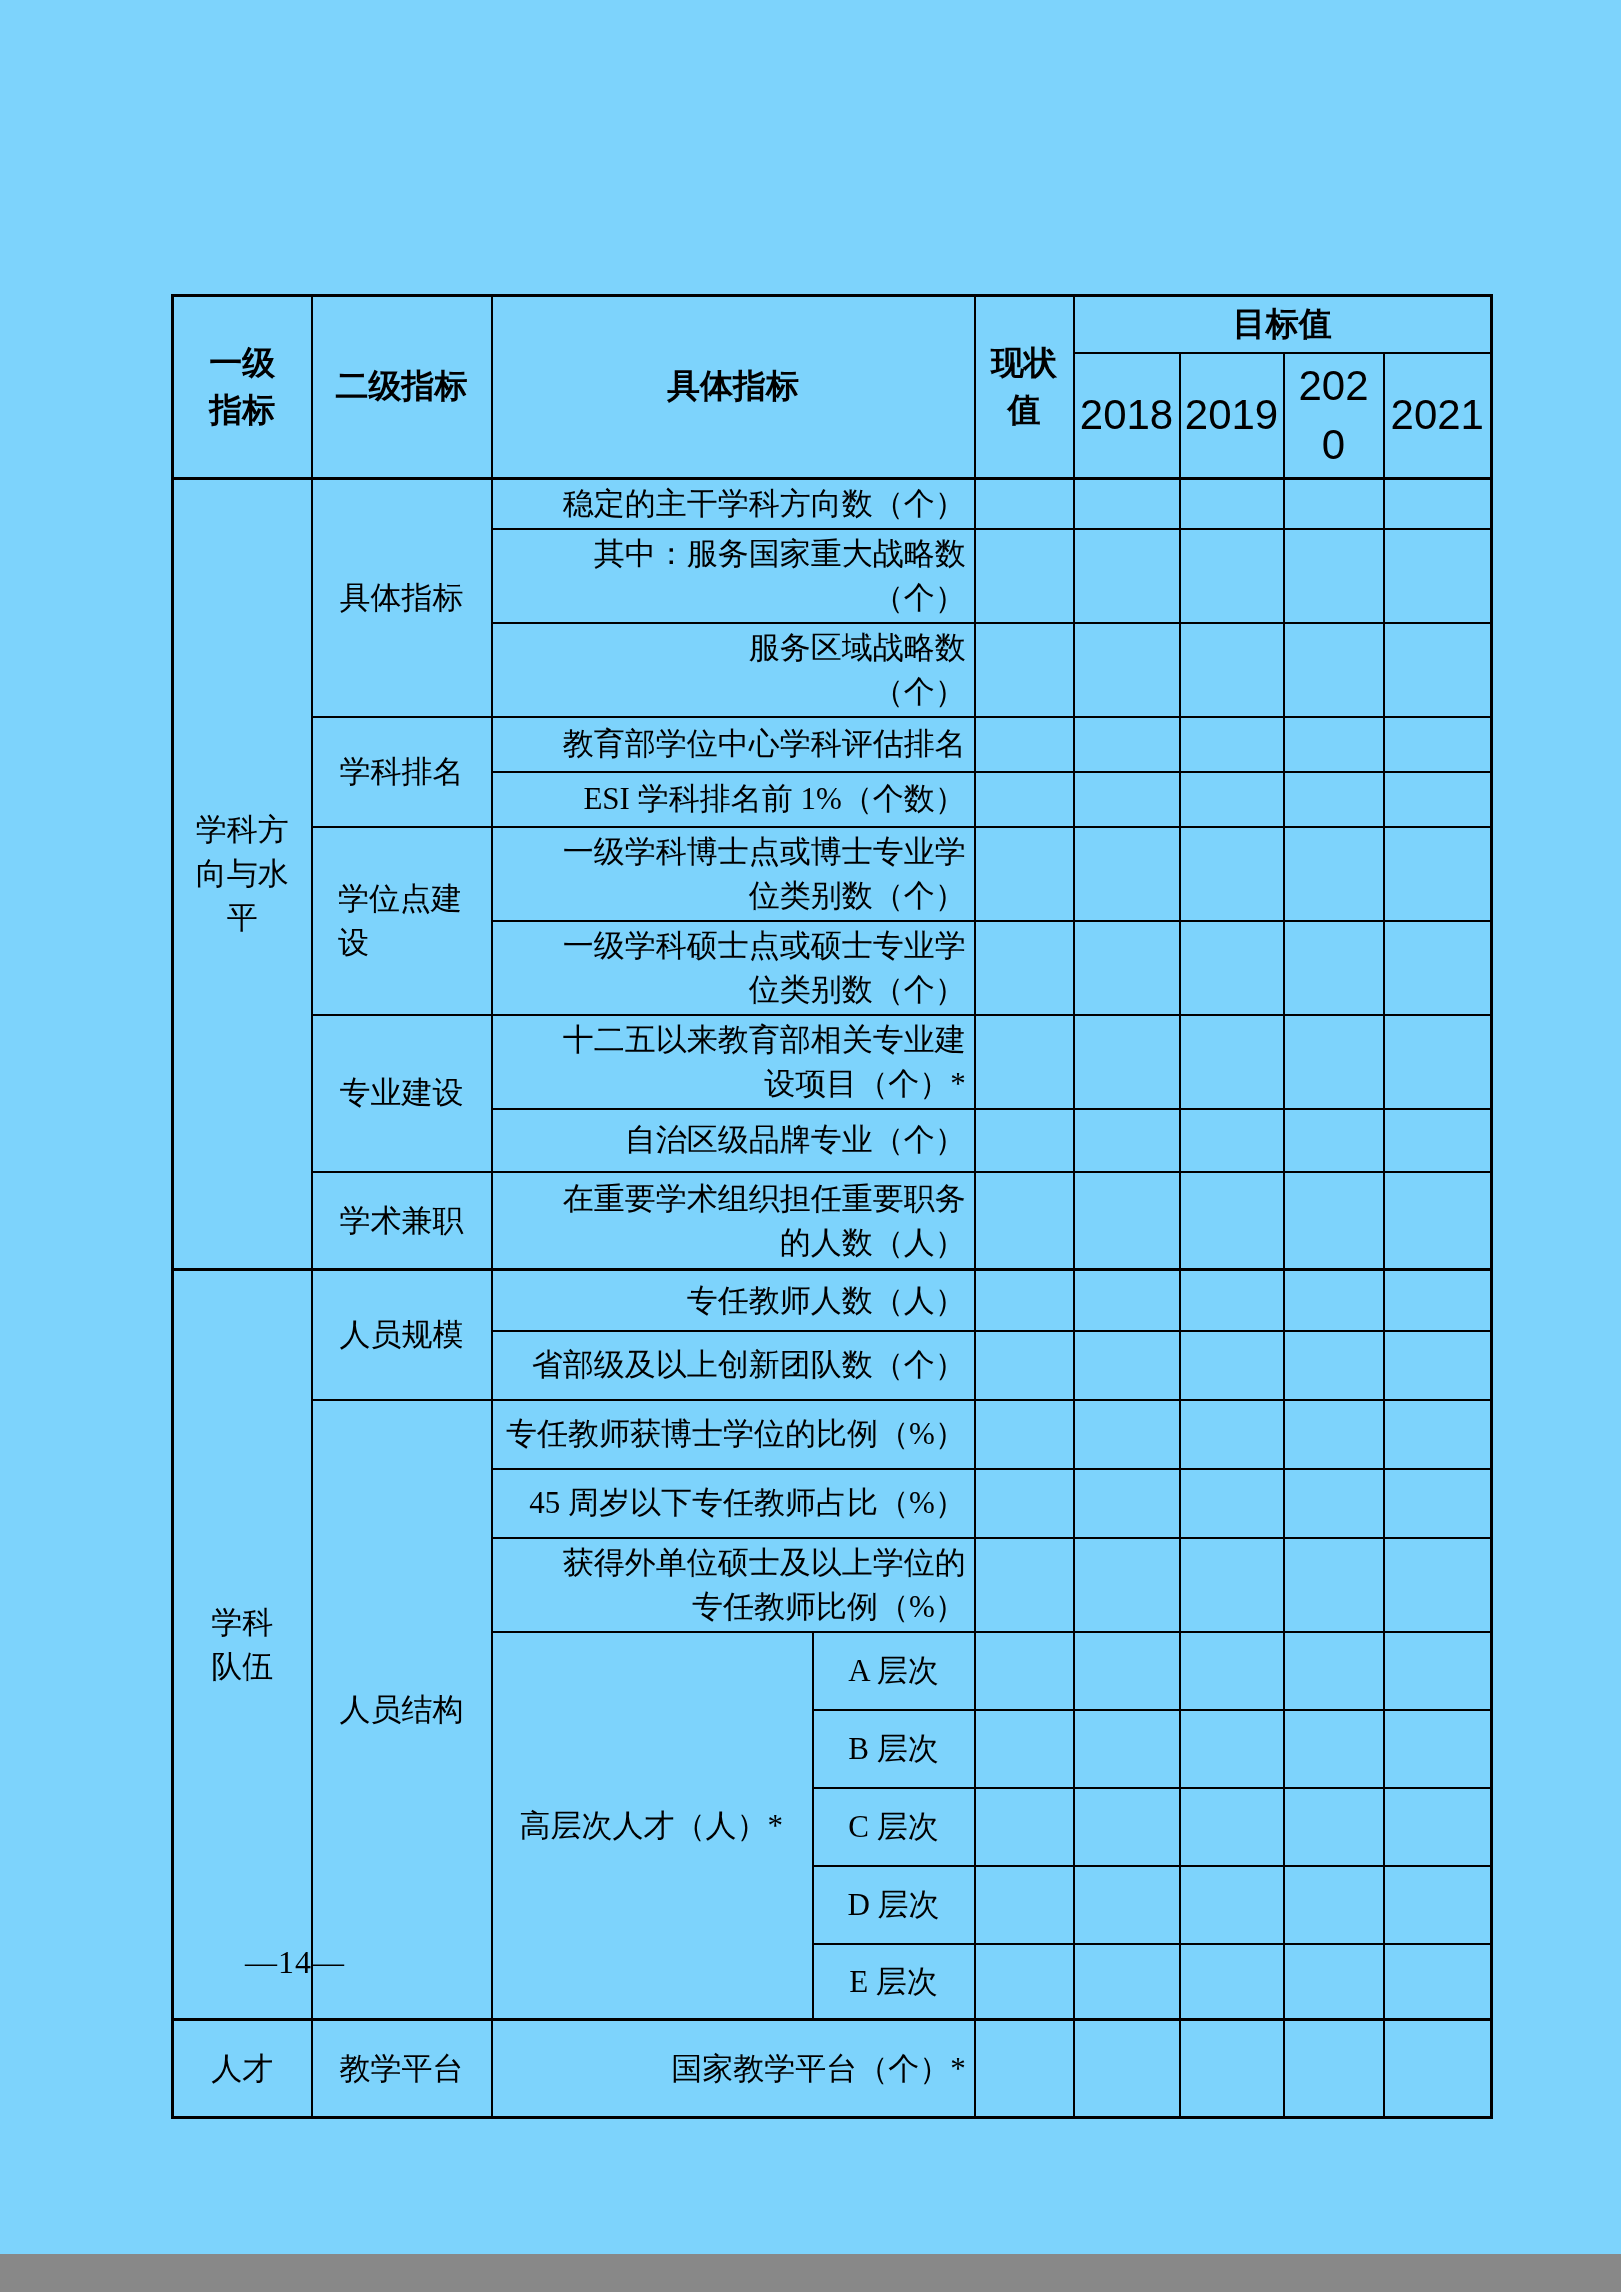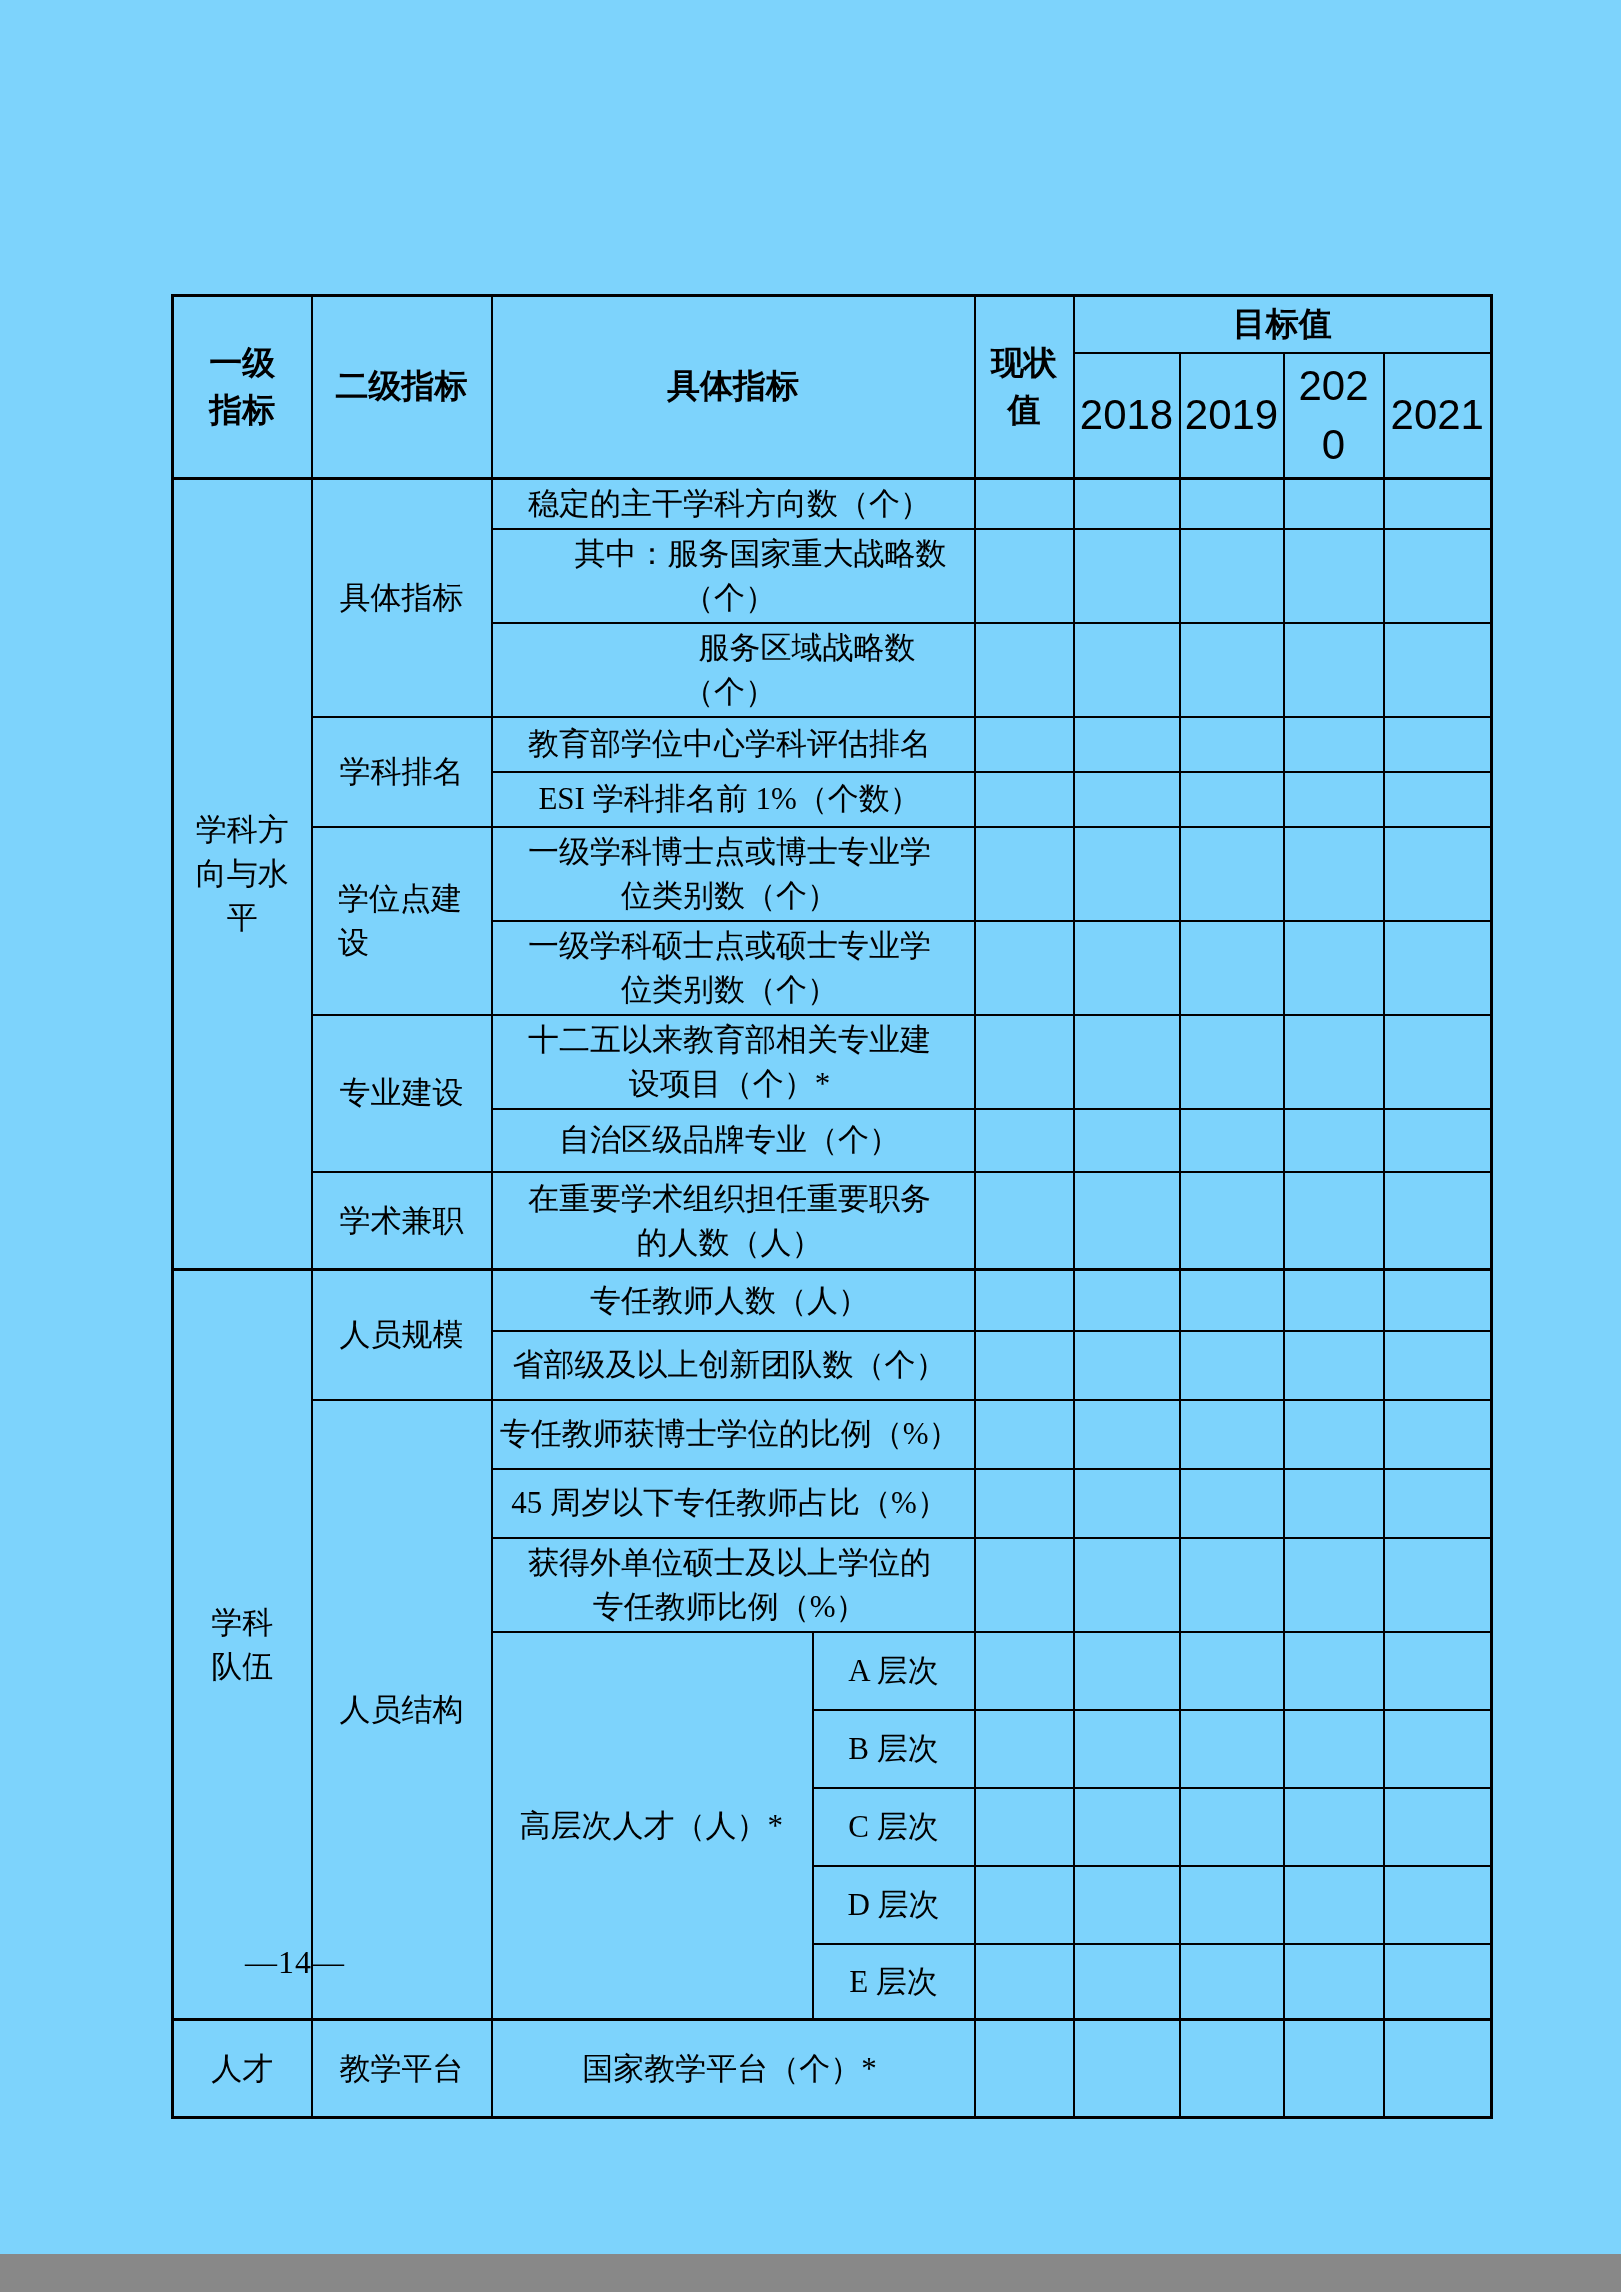--- a/index.html
+++ b/index.html
@@ -38,21 +38,21 @@
     font-weight:bold;
   }
   th.year{
     font-weight:normal;
     font-size:42px;
   }
   .hb{border-bottom:3.9px solid #000;}
   tr.sep td{border-top:3.9px solid #000;}
   
   td.ind{
-    text-align:center;
+    text-align:right;
     padding-left:1px;
     padding-right:7.8px;
   }
   
   td.tl{
     text-align:left;
     padding-left:25.5px;
     margin-left:42px;
   }
   td.tierlbl{

